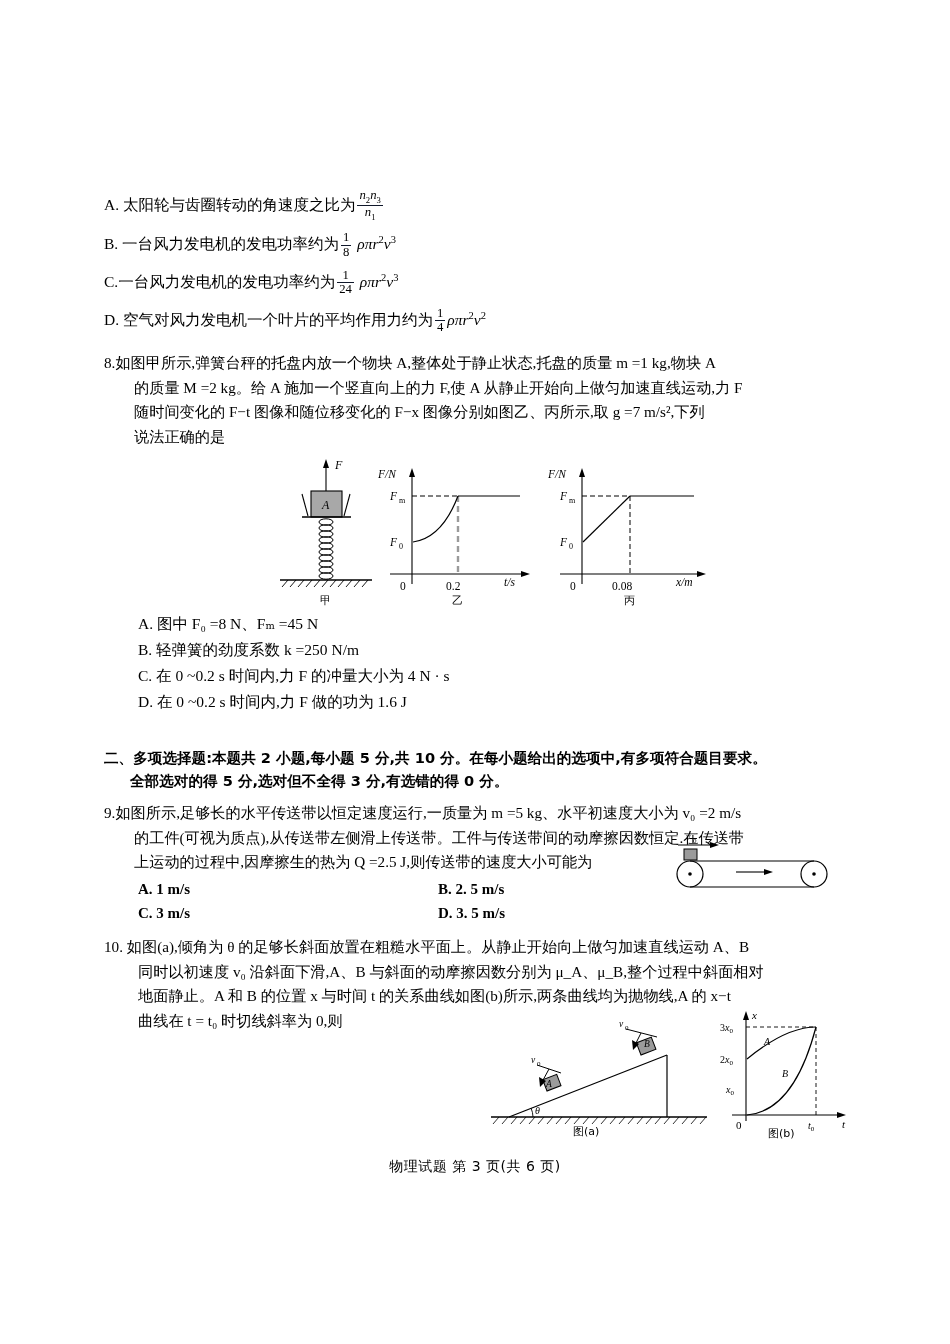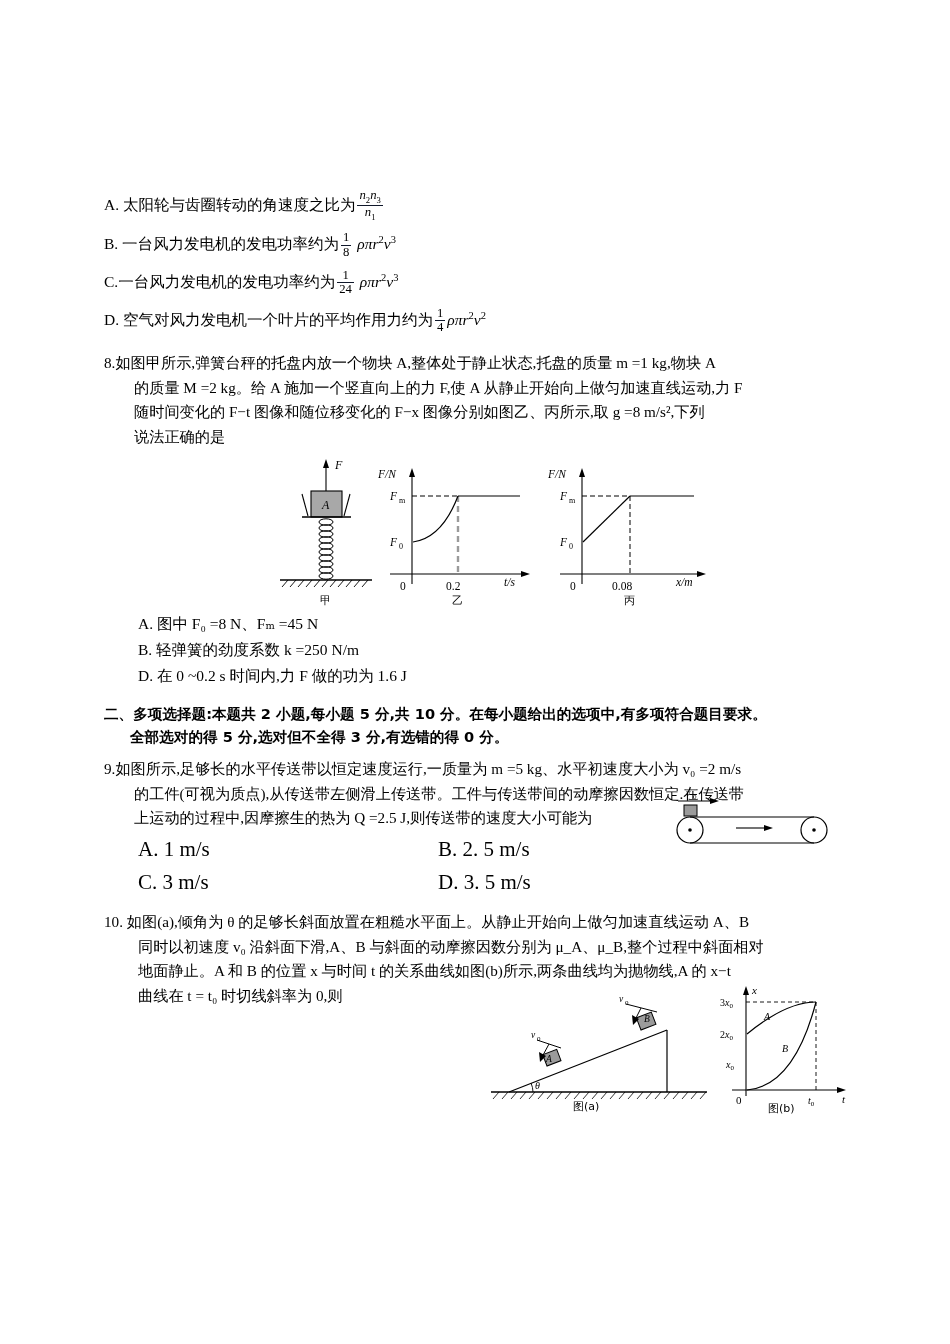--- a/index.html
+++ b/index.html
@@ -73,22 +73,23 @@
     top: -1px;
   }
   .frac .num { display: block; padding: 0 2px; }
   .frac .den { display: block; border-top: 1px solid #0f172a; padding: 0 2px; }
 
   sub, sup { font-size: 0.68em; }
 
   
   .optrow {
     display: flex;
-    font-size: 21px;
+    font-size: 15px;
     line-height: 1.6;
+    font-weight: bold;
   }
   .optrow .c1 { width: 300px; }
   .optrow .c2 { width: 300px; }
 
   
   .fig-wrap { position: relative; }
 
   
   .footer {
     position: absolute;
@@ -126,21 +127,21 @@
       <div class="optline">
         <span>D. 空气对风力发电机一个叶片的平均作用力约为</span><span class="frac"><span class="num">1</span><span class="den">4</span></span><i class="ital">ρπr</i><sup>2</sup><i class="ital">v</i><sup>2</sup>
       </div>
     </div>
 
     <div style="margin-top:14px;">
       <p class="qpara qnum-hang">
         <span>8.</span><span>如图甲所示,弹簧台秤的托盘内放一个物块 A,整体处于静止状态,托盘的质量 m =1 kg,物块 A</span>
       </p>
       <p class="qpara" style="padding-left:30px;">的质量 M =2 kg。给 A 施加一个竖直向上的力 F,使 A 从静止开始向上做匀加速直线运动,力 F</p>
-      <p class="qpara" style="padding-left:30px;">随时间变化的 F−t 图像和随位移变化的 F−x 图像分别如图乙、丙所示,取 g =8 m/s²,下列</p>
+      <p class="qpara" style="padding-left:30px;">随时间变化的 F−t 图像和随位移变化的 F−x 图像分别如图乙、丙所示,取 g =7 m/s²,下列</p>
       <p class="qpara" style="padding-left:30px;">说法正确的是</p>
 
       <div class="fig-wrap" style="height:150px; margin-top:6px;">
 
         <div class="abs" style="left:168px; top:0px; width:110px; height:150px;">
           <svg width="110" height="150" viewBox="0 0 110 150">
 
             <line x1="54" y1="38" x2="54" y2="8" stroke="#000" stroke-width="1.1"></line>
             <polygon points="54,3 51,12 57,12" fill="#000"></polygon>
             <text x="63" y="13" font-family="Liberation Serif, serif" font-size="12" font-style="italic">F</text>
@@ -237,25 +238,26 @@
             <line x1="88" y1="34" x2="152" y2="34" stroke="#000" stroke-width="1.2"></line>
             <text x="70" y="128" font-family="Liberation Serif, serif" font-size="11.5">0.08</text>
             <text x="82" y="142" font-family="DejaVu Sans, sans-serif" font-size="11">丙</text>
           </svg>
         </div>
       </div>
 
       <div style="margin-top:6px;">
         <div class="optline opt-indent">A. 图中 F₀ =8 N、Fₘ =45 N</div>
         <div class="optline opt-indent">B. 轻弹簧的劲度系数 k =250 N/m</div>
+        <div class="optline opt-indent">C. 在 0 ~0.2 s 时间内,力 F 的冲量大小为 4 N · s</div>
         <div class="optline opt-indent">D. 在 0 ~0.2 s 时间内,力 F 做的功为 1.6 J</div>
       </div>
     </div>
 
-    <div style="margin-top:14px;">
+    <div style="margin-top:32px;">
       <p class="sec-head">二、多项选择题:本题共 2 小题,每小题 5 分,共 10 分。在每小题给出的选项中,有多项符合题目要求。</p>
       <p class="sec-head" style="padding-left:26px; text-indent:0;">全部选对的得 5 分,选对但不全得 3 分,有选错的得 0 分。</p>
     </div>
 
     <div style="margin-top:8px; position:relative;">
       <p class="qpara qnum-hang">
         <span>9.</span><span>如图所示,足够长的水平传送带以恒定速度运行,一质量为 m =5 kg、水平初速度大小为 v₀ =2 m/s</span>
       </p>
       <p class="qpara" style="padding-left:30px;">的工件(可视为质点),从传送带左侧滑上传送带。工件与传送带间的动摩擦因数恒定.在传送带</p>
       <p class="qpara" style="padding-left:30px;">上运动的过程中,因摩擦生的热为 Q =2.5 J,则传送带的速度大小可能为</p>
@@ -392,13 +394,14 @@
           <text x="66" y="74" font-family="Liberation Serif, serif" font-size="10" font-style="italic">B</text>
 
           <text x="92" y="126" font-family="Liberation Serif, serif" font-size="10"><tspan font-style="italic">t</tspan><tspan font-size="7" dy="2">0</tspan></text>
           <text x="52" y="134" font-family="DejaVu Sans, sans-serif" font-size="11">图(b)</text>
         </svg>
       </div>
     </div>
 
   </div>
 
+  <div class="footer">物理试题    第 3 页(共 6 页)</div>
 </div>
 
 </body></html>

